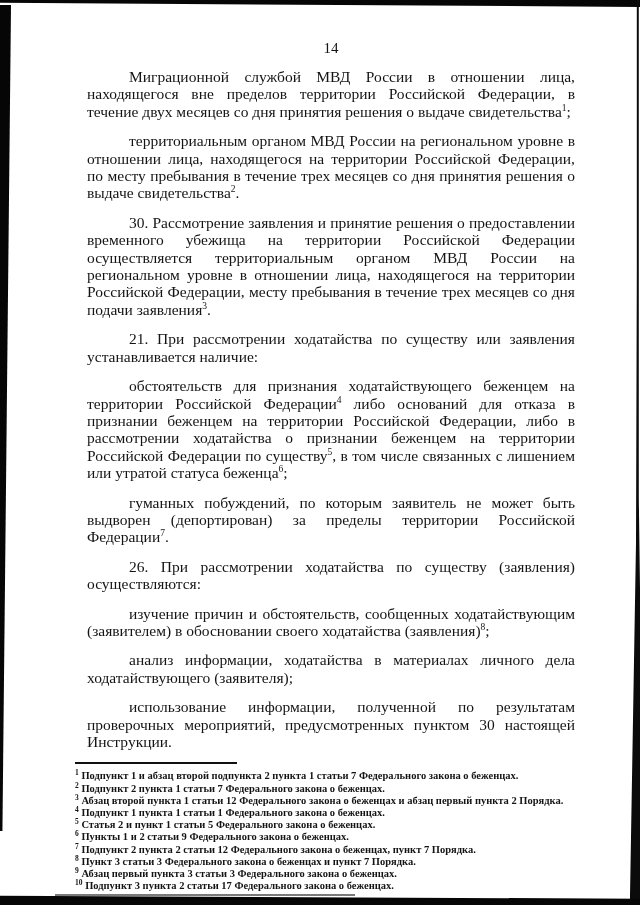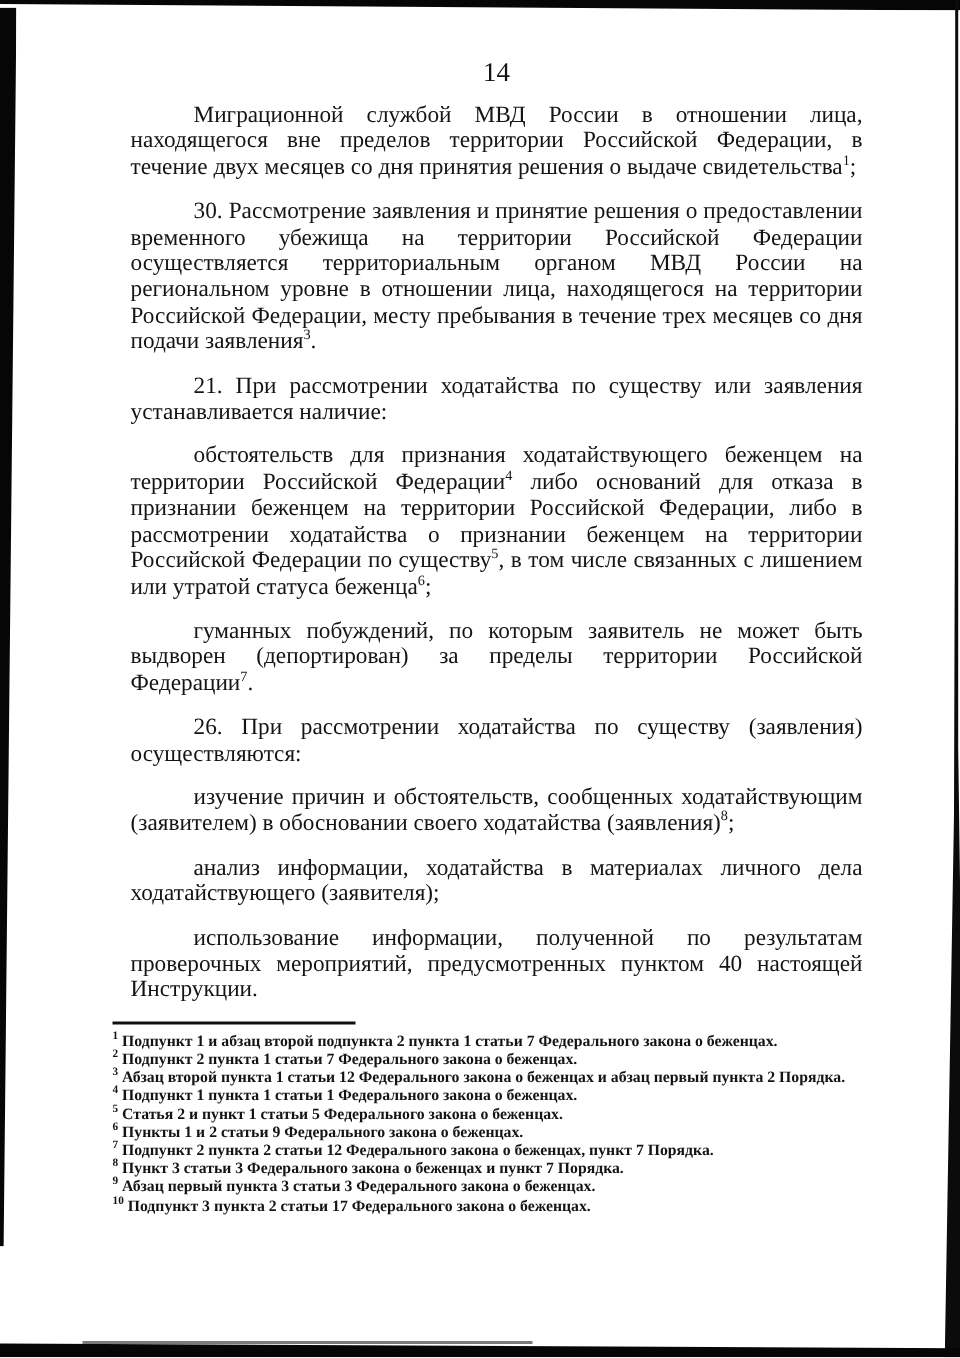--- a/index.html
+++ b/index.html
@@ -47,21 +47,21 @@
     background: #7a7a7a;
   }
   
   .content {
     position: absolute;
     left: 75px; top: 40px;
     width: 512px;
   }
   .page-number {
     text-align: center;
-    font-size: 18px;
+    font-size: 15px;
     line-height: 16px;
     margin-bottom: 10px;
   }
   .body p {
     margin: 12px;
     font-size: 15.5px;
     line-height: 17.4px;
     text-align: justify;
     text-indent: 42px;
   }
@@ -99,28 +99,29 @@
   <div class="edge-left"></div>
   <div class="edge-right"></div>
   <div class="edge-bottom"></div>
   <div class="smudge-bottom"></div>
 
   <div class="content">
     <div class="page-number">14</div>
 
     <div class="body" id="body-paragraphs">
         <p>Миграционной службой МВД России в отношении лица, находящегося вне пределов территории Российской Федерации, в течение двух месяцев со дня принятия решения о выдаче свидетельства<sup>1</sup>;</p>
+        <p>территориальным органом МВД России на региональном уровне в отношении лица, находящегося на территории Российской Федерации, по месту пребывания в течение трех месяцев со дня принятия решения о выдаче свидетельства<sup>2</sup>.</p>
         <p>30. Рассмотрение заявления и принятие решения о предоставлении временного убежища на территории Российской Федерации осуществляется территориальным органом МВД России на региональном уровне в отношении лица, находящегося на территории Российской Федерации, месту пребывания в течение трех месяцев со дня подачи заявления<sup>3</sup>.</p>
         <p>21. При рассмотрении ходатайства по существу или заявления устанавливается наличие:</p>
         <p>обстоятельств для признания ходатайствующего беженцем на территории Российской Федерации<sup>4</sup> либо оснований для отказа в признании беженцем на территории Российской Федерации, либо в рассмотрении ходатайства о признании беженцем на территории Российской Федерации по существу<sup>5</sup>, в том числе связанных с лишением или утратой статуса беженца<sup>6</sup>;</p>
         <p>гуманных побуждений, по которым заявитель не может быть выдворен (депортирован) за пределы территории Российской Федерации<sup>7</sup>.</p>
         <p>26. При рассмотрении ходатайства по существу (заявления) осуществляются:</p>
         <p>изучение причин и обстоятельств, сообщенных ходатайствующим (заявителем) в обосновании своего ходатайства (заявления)<sup>8</sup>;</p>
         <p>анализ информации, ходатайства в материалах личного дела ходатайствующего (заявителя);</p>
-        <p>использование информации, полученной по результатам проверочных мероприятий, предусмотренных пунктом 40 настоящей Инструкции.</p>
+        <p>использование информации, полученной по результатам проверочных мероприятий, предусмотренных пунктом 30 настоящей Инструкции.</p>
       </div>
 
     <div class="fn-sep"></div>
 
     <div class="footnotes" id="footnotes-list">
         <div class="fn"><sup>1</sup> Подпункт 1 и абзац второй подпункта 2 пункта 1 статьи 7 Федерального закона о беженцах.</div>
         <div class="fn"><sup>2</sup> Подпункт 2 пункта 1 статьи 7 Федерального закона о беженцах.</div>
         <div class="fn"><sup>3</sup> Абзац второй пункта 1 статьи 12 Федерального закона о беженцах и абзац первый пункта 2 Порядка.</div>
         <div class="fn"><sup>4</sup> Подпункт 1 пункта 1 статьи 1 Федерального закона о беженцах.</div>
         <div class="fn"><sup>5</sup> Статья 2 и пункт 1 статьи 5 Федерального закона о беженцах.</div>

